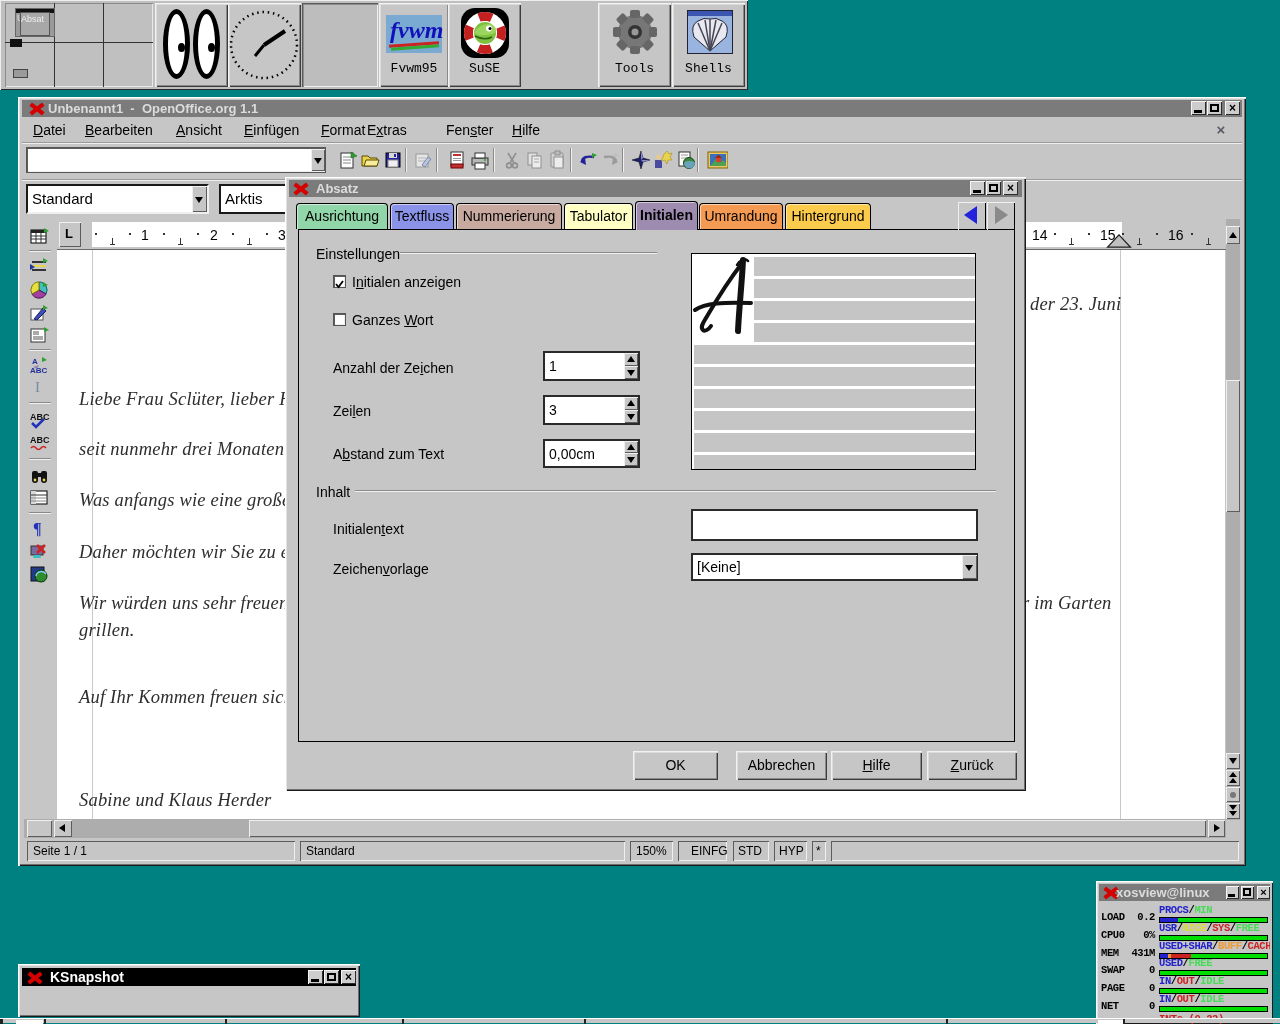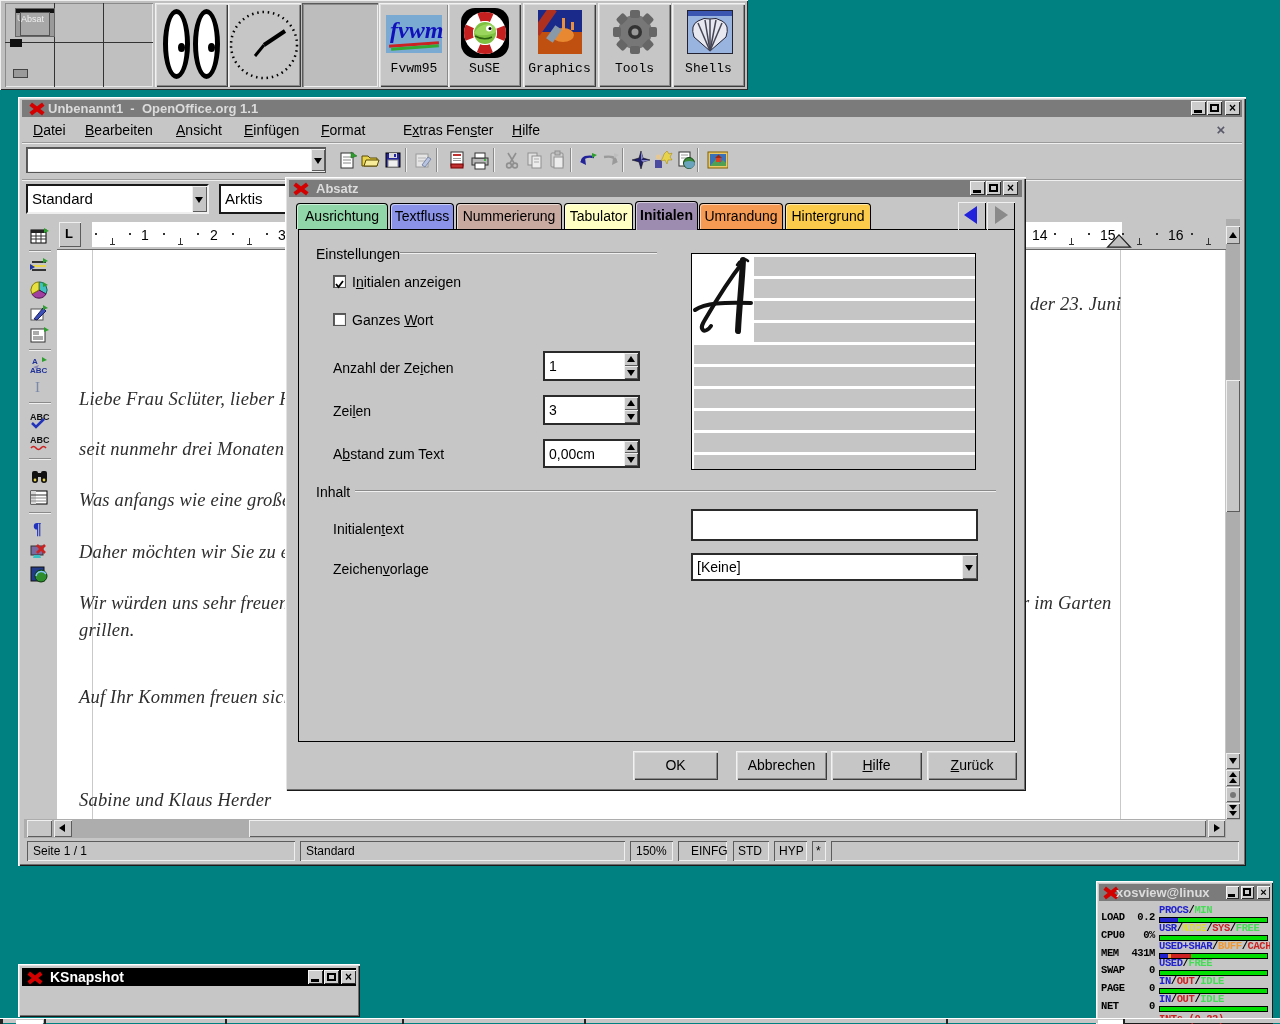--- a/index.html
+++ b/index.html
@@ -88,31 +88,20 @@
       <circle cx="37" cy="30" r="12" fill="#fff"></circle>
       <circle cx="37" cy="30" r="11" fill="#7ec040"></circle>
       <path d="M26 30 Q30 22 40 21 Q46 21 48 26 Q49 30 44 31 Q36 33 30 32 Z" fill="#9ad55e"></path>
       <circle cx="41" cy="25.5" r="3" fill="#fff"></circle>
       <circle cx="42" cy="25.5" r="1.5" fill="#000"></circle>
       <path d="M27 33 q9 5 17 1" stroke="#2a6010" stroke-width="1.5" fill="none"></path>
     </svg>
     <div class="abs mono" style="left:0; top:58px; width:73px; text-align:center; font-size:13px; color:#000;">SuSE</div>
   </div>
 
-  <div class="abs raised2" style="left:523px; top:3px; width:73px; height:84px;">
-    <div class="abs" style="left:15px; top:7px; width:44px; height:44px; background:#1a2a8a; overflow:hidden;">
-      <div class="abs" style="left:0px; top:22px; width:44px; height:22px; background:#c05010;"></div>
-      <div class="abs" style="left:14px; top:18px; width:22px; height:14px; background:#e88830; border-radius:50%;"></div>
-      <div class="abs" style="left:2px; top:-4px; width:9px; height:30px; background:#b03020; transform:rotate(35deg);"></div>
-      <div class="abs" style="left:12px; top:16px; width:8px; height:16px; background:#8899aa; transform:rotate(35deg);"></div>
-      <div class="abs" style="left:24px; top:8px; width:3px; height:12px; background:#e89040;"></div>
-      <div class="abs" style="left:33px; top:12px; width:3px; height:8px; background:#e89040;"></div>
-    </div>
-    <div class="abs mono" style="left:0; top:58px; width:73px; text-align:center; font-size:13px; color:#000;">Graphics</div>
-  </div>
 
   <div class="abs raised2" style="left:672px; top:3px; width:73px; height:84px;">
     <div class="abs" style="left:15px; top:7px; width:46px; height:44px; background:#9ab4e0; border:1px solid #223;">
       <div class="abs" style="left:0; top:0; width:44px; height:5px; background:#3a56b0;"></div>
       <svg width="44" height="38" viewBox="0 0 44 38" style="position:absolute; left:0; top:4px;">
         <path d="M22 36 L6 22 Q2 10 10 6 Q16 2 22 4 Q28 2 34 6 Q42 10 38 22 Z" fill="#e8e8f0" stroke="#223" stroke-width="1"></path>
         <g stroke="#445" stroke-width="1.5" fill="none">
           <path d="M22 36 L10 8"></path>
               <path d="M22 36 L17 5"></path>
               <path d="M22 36 L22 4"></path>
@@ -159,21 +148,21 @@
       </div>
   <div class="abs tbtn" style="left:1203px; top:1px; width:15px; height:14px; font-size:12px; font-weight:bold; line-height:14px; color:#000;">×</div>
 </div>
 
 <div class="abs" style="left:0; top:121px; height:18px; line-height:18px; font-size:14px; color:#000; white-space:nowrap;">
   <span style="position:absolute; left:33px;"><u>D</u>atei</span>
   <span style="position:absolute; left:85px;"><u>B</u>earbeiten</span>
   <span style="position:absolute; left:176px;"><u>A</u>nsicht</span>
   <span style="position:absolute; left:244px;"><u>E</u>infügen</span>
   <span style="position:absolute; left:321px;"><u>F</u>ormat</span>
-  <span style="position:absolute; left:403px;">E<u>x</u>tras</span>
+  <span style="position:absolute; left:367px;">E<u>x</u>tras</span>
   <span style="position:absolute; left:446px;">Fen<u>s</u>ter</span>
   <span style="position:absolute; left:512px;"><u>H</u>ilfe</span>
 </div>
 <div class="abs" style="left:1213px; top:122px; width:16px; height:16px; color:#5a5a6a; font-size:15px; font-weight:bold; line-height:15px; text-align:center;">×</div>
 <div class="abs" style="left:22px; top:142px; width:1220px; height:1px; background:#9a9a9a;"></div>
 <div class="abs" style="left:22px; top:143px; width:1220px; height:1px; background:#efefef;"></div>
 
 <div class="abs field sunken" style="left:26px; top:147px; width:300px; height:26px; border:1px solid #555;">
   <div class="abs raised" style="left:284px; top:1px; width:14px; height:22px;">
         <div class="tri-dn" style="position:absolute; left:3px; top:9px;"></div>

